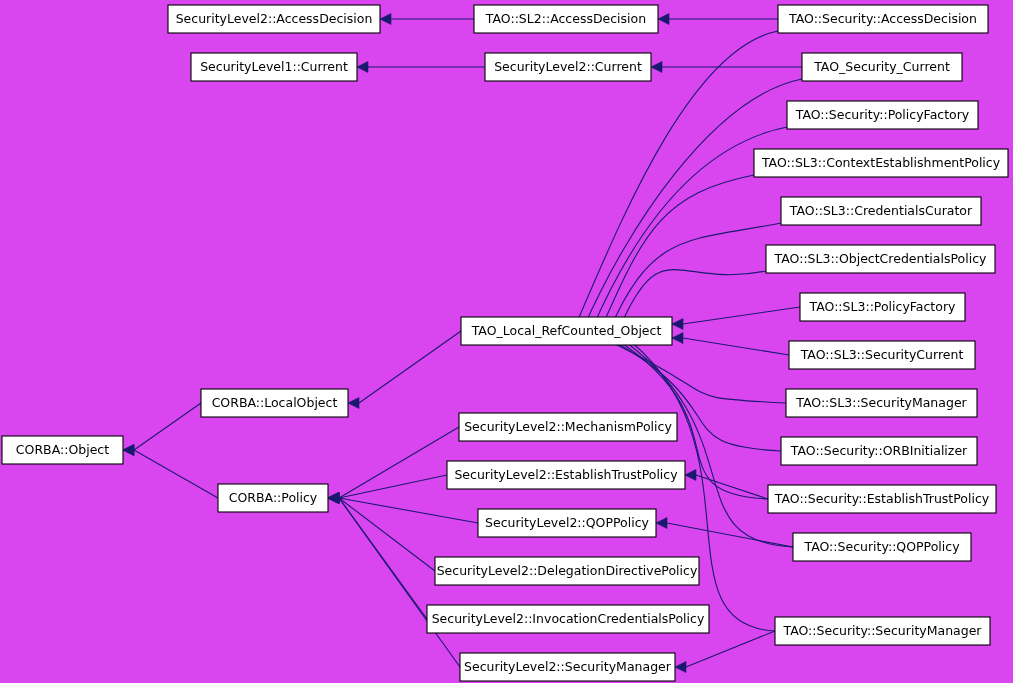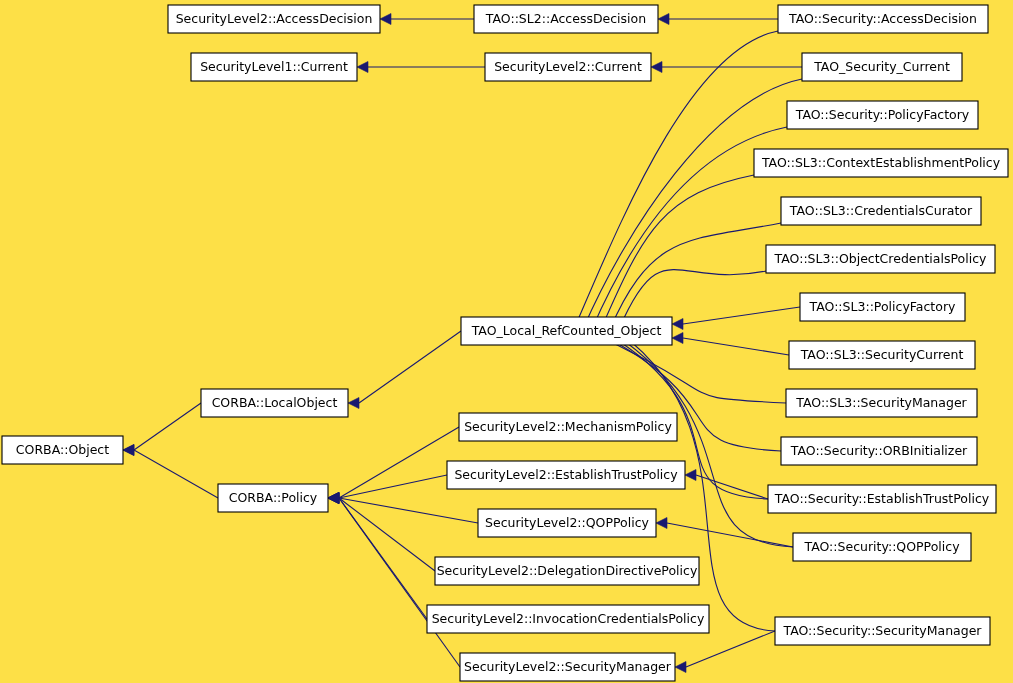--- a/index.html
+++ b/index.html
@@ -4,21 +4,21 @@
 <style>
   html, body {
     margin: 0;
     padding: 0;
     background: #ffffff;
   }
   #diagram-root {
     position: relative;
     width: 1013px;
     height: 683px;
-    background: #fde047;
+    background: #d946ef;
     font-family: "DejaVu Sans", sans-serif;
     overflow: hidden;
   }
   #graph-svg {
     position: absolute;
     top: 0; left: 0;
     width: 1013px;
     height: 683px;
   }
   .edge-path {

